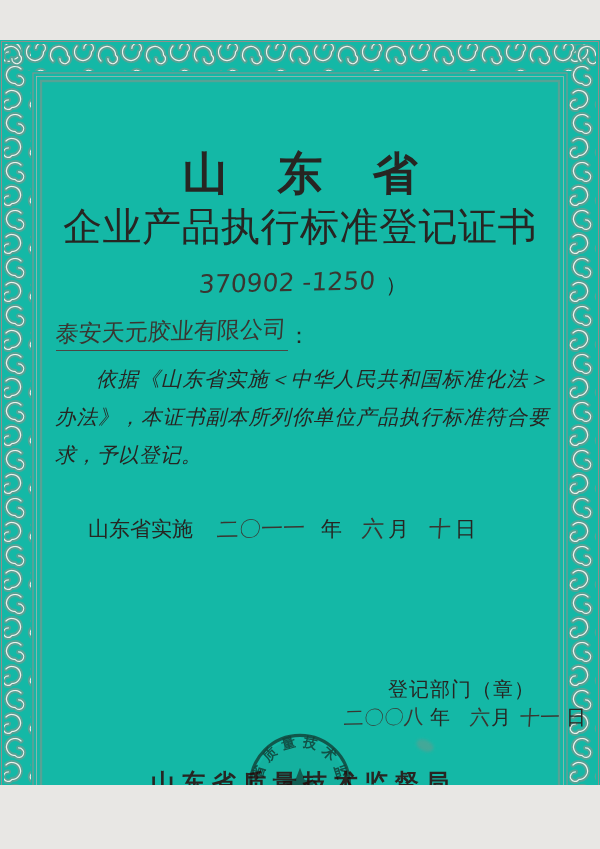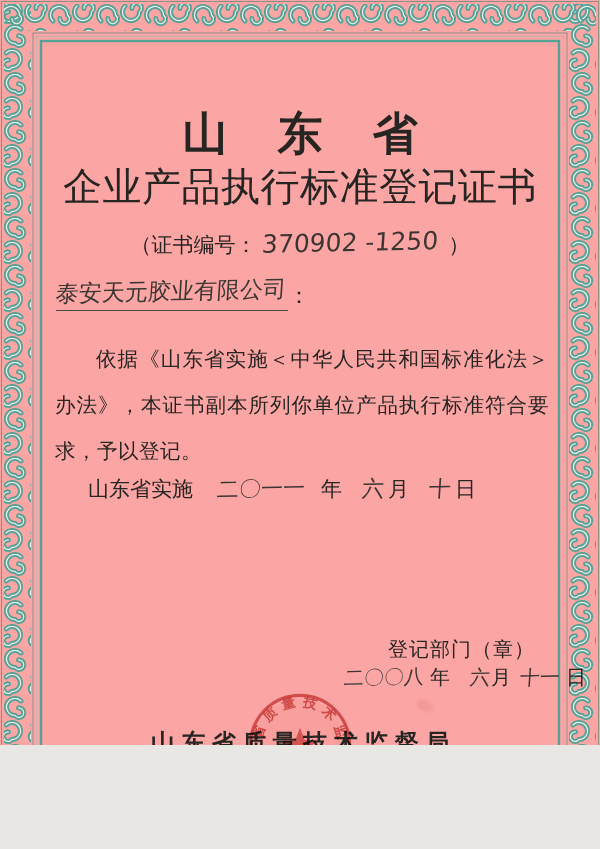--- a/index.html
+++ b/index.html
@@ -5,42 +5,43 @@
   :root{
     --border-teal:#57a295;
     --line-gray:#8f8f8b;
     --seal-red:#cd615d;
     --ink:#272522;
     --hand-ink:#3a3631;
   }
   html,body{margin:0;padding:0;background:#e8e7e4;}
   .page{
     position:relative;width:600px;height:745px;overflow:hidden;
-    background:#fca5a5;color:var(--ink);
+    background:#14b8a6;color:var(--ink);
     font-family:"Liberation Serif","DejaVu Serif",serif;
+    margin-top:40px;
   }
   .abs{position:absolute;}
   .border-svg{position:absolute;left:0;top:0;}
   .centered{left:0;right:0;text-align:center;}
   .title1{top:104px;font-size:45px;font-weight:700;letter-spacing:50px;padding-left:50px;}
   .title2{top:160px;font-size:39px;font-weight:400;letter-spacing:0.5px;}
   .certline{top:229px;left:0;right:0;display:flex;justify-content:center;align-items:baseline;font-size:21px;}
   .hand{
     font-family:"DejaVu Sans","Liberation Sans",sans-serif;
     color:var(--hand-ink);display:inline-block;
     transform:skewX(-5deg) rotate(-1.2deg);
   }
   .certline .hand{font-size:25px;margin:0 10px 0 6px;position:relative;top:-1px;}
   .company-line{top:276px;left:56px;font-size:23px;}
   .underline{display:inline-block;min-width:230px;border-bottom:1.6px solid #4a4744;padding:0 2px 3px 0;}
   .company-line .colon{font-size:22px;vertical-align:bottom;}
   .statement{
-    top:336px;left:55px;width:494px;margin:0;
-    font-size:20.5px;line-height:46px;letter-spacing:0.5px;
-    text-indent:41px;text-align:justify;
+    top:320px;left:55px;width:494px;margin:0;
+    font-size:20.5px;line-height:38px;letter-spacing:0.5px;
+    text-indent:41px;text-align:justify;font-style:italic;
   }
   .validity{top:474px;left:88px;display:flex;align-items:baseline;font-size:21px;}
   .validity .hand{font-size:22px;}
   .v-year{margin-left:24px;}  .v-yu{margin-left:16px;}
   .v-month{margin-left:20px;} .v-mu{margin-left:4px;}
   .v-day{margin-left:20px;}   .v-du{margin-left:4px;}
   .regdept{top:636px;left:388px;font-size:20px;letter-spacing:1px;}
   .regdate{top:664px;left:344px;display:flex;align-items:baseline;font-size:20px;}
   .regdate .hand{font-size:20px;}
   .r-yu{margin-left:6px;} .r-month{margin-left:20px;} .r-mu{margin-left:1px;}
@@ -83,21 +84,20 @@
     <rect x="4" y="818" width="592" height="27" fill="url(#ph)"></rect>
     <rect x="33" y="33" width="534" height="783" fill="none" style="stroke:var(--line-gray,#8f8f8b)" stroke-width="1"></rect>
     <rect x="36.5" y="36.5" width="527" height="776" fill="none" stroke="#b6b6b1" stroke-width="0.7"></rect>
     <rect x="41" y="41" width="518" height="767" fill="none" style="stroke:var(--border-teal,#57a295)" stroke-width="2.4"></rect>
   </svg>
 
   <div class="abs centered title1">山东省</div>
   <div class="abs centered title2">企业产品执行标准登记证书</div>
 
   <div class="abs certline">
-    <span>（证书编号：</span>
     <span class="hand">370902 -1250</span>
     <span>）</span>
   </div>
 
   <div class="abs company-line">
     <span class="underline"><span class="hand">泰安天元胶业有限公司</span></span><span class="colon">：</span>
   </div>
 
   <p class="abs statement">依据《山东省实施＜中华人民共和国标准化法＞办法》，本证书副本所列你单位产品执行标准符合要求，予以登记。</p>
 

